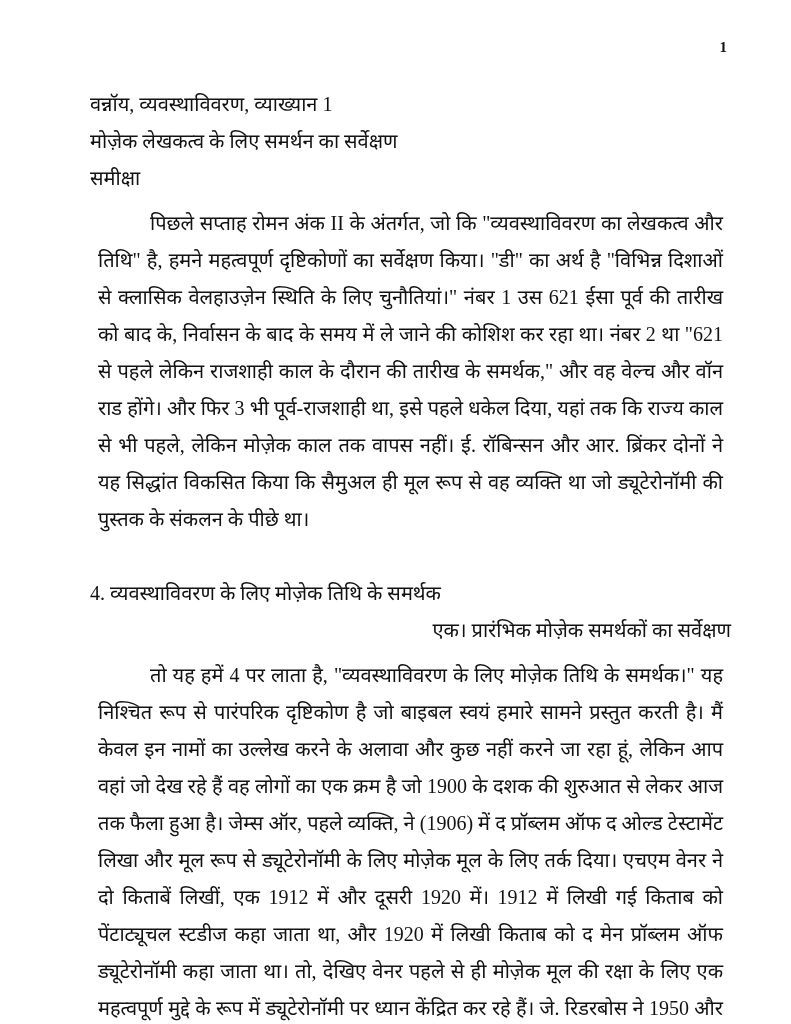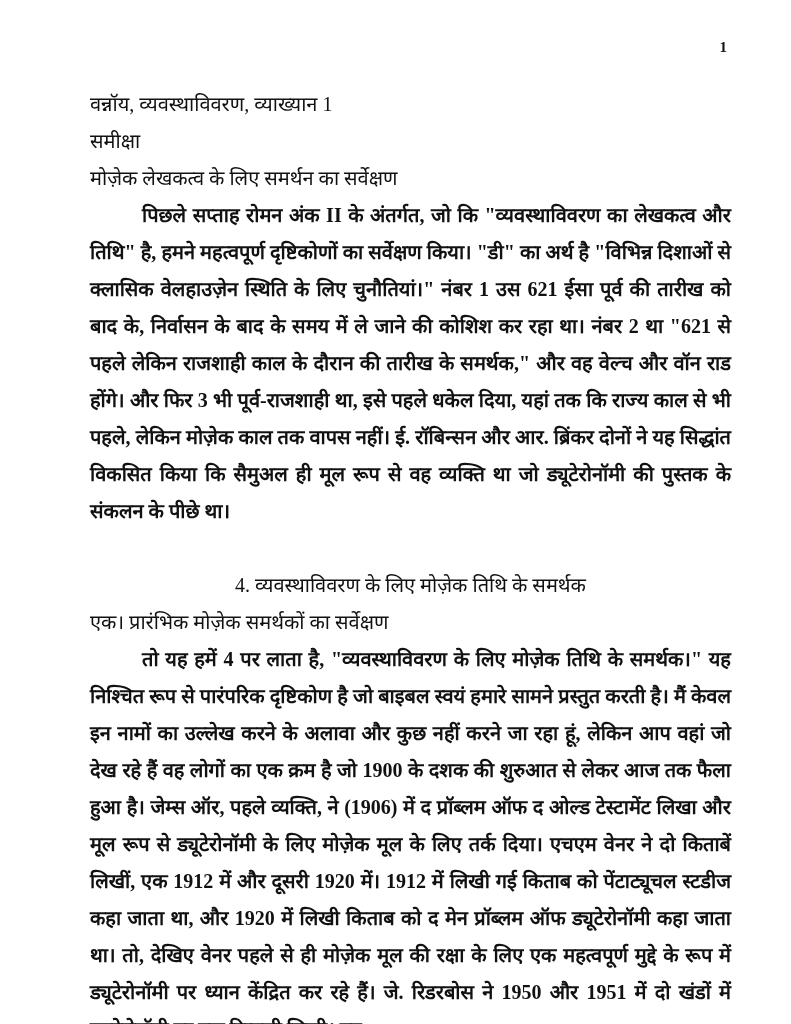--- a/index.html
+++ b/index.html
@@ -35,46 +35,45 @@
       right: 60px;
       text-align: left;
     }
     .header-line {
       text-align: left;
       white-space: normal;
     }
     .body-para {
       text-align: justify;
       text-indent: 52px;
-      margin: 0;
-      font-weight: bold;
+      margin: 8px;
     }
     .section-heading {
       margin-top: 37px;
-      text-align: center;
+      text-align: left;
     }
     .subsection-heading {
-      text-align: left;
+      text-align: right;
     }
   </style>
 </head>
 <body>
 
 <div class="page">
 
   <div class="page-number">1</div>
 
   <div class="content">
 
     <div class="header-line">वन्नॉय, व्यवस्थाविवरण, व्याख्यान 1</div>
 
 
+    <div class="header-line">मोज़ेक लेखकत्व के लिए समर्थन का सर्वेक्षण</div>
+
     <div class="header-line">समीक्षा</div>
-
-    <div class="header-line">मोज़ेक लेखकत्व के लिए समर्थन का सर्वेक्षण</div>
 
     <p class="body-para">पिछले सप्ताह रोमन अंक II के अंतर्गत, जो कि "व्यवस्थाविवरण का लेखकत्व और तिथि" है, हमने महत्वपूर्ण दृष्टिकोणों का सर्वेक्षण किया। "डी" का अर्थ है "विभिन्न दिशाओं से क्लासिक वेलहाउज़ेन स्थिति के लिए चुनौतियां।" नंबर 1 उस 621 ईसा पूर्व की तारीख को बाद के, निर्वासन के बाद के समय में ले जाने की कोशिश कर रहा था। नंबर 2 था "621 से पहले लेकिन राजशाही काल के दौरान की तारीख के समर्थक," और वह वेल्च और वॉन राड होंगे। और फिर 3 भी पूर्व-राजशाही था, इसे पहले धकेल दिया, यहां तक कि राज्य काल से भी पहले, लेकिन मोज़ेक काल तक वापस नहीं। ई. रॉबिन्सन और आर. ब्रिंकर दोनों ने यह सिद्धांत विकसित किया कि सैमुअल ही मूल रूप से वह व्यक्ति था जो ड्यूटेरोनॉमी की पुस्तक के संकलन के पीछे था।</p>
 
     <div class="section-heading">4. व्यवस्थाविवरण के लिए मोज़ेक तिथि के समर्थक</div>
 
     <div class="subsection-heading">एक। प्रारंभिक मोज़ेक समर्थकों का सर्वेक्षण</div>
 
     <p class="body-para">तो यह हमें 4 पर लाता है, "व्यवस्थाविवरण के लिए मोज़ेक तिथि के समर्थक।" यह निश्चित रूप से पारंपरिक दृष्टिकोण है जो बाइबल स्वयं हमारे सामने प्रस्तुत करती है। मैं केवल इन नामों का उल्लेख करने के अलावा और कुछ नहीं करने जा रहा हूं, लेकिन आप वहां जो देख रहे हैं वह लोगों का एक क्रम है जो 1900 के दशक की शुरुआत से लेकर आज तक फैला हुआ है। जेम्स ऑर, पहले व्यक्ति, ने (1906) में द प्रॉब्लम ऑफ द ओल्ड टेस्टामेंट लिखा और मूल रूप से ड्यूटेरोनॉमी के लिए मोज़ेक मूल के लिए तर्क दिया। एचएम वेनर ने दो किताबें लिखीं, एक 1912 में और दूसरी 1920 में। 1912 में लिखी गई किताब को पेंटाट्यूचल स्टडीज कहा जाता था, और 1920 में लिखी किताब को द मेन प्रॉब्लम ऑफ ड्यूटेरोनॉमी कहा जाता था। तो, देखिए वेनर पहले से ही मोज़ेक मूल की रक्षा के लिए एक महत्वपूर्ण मुद्दे के रूप में ड्यूटेरोनॉमी पर ध्यान केंद्रित कर रहे हैं। जे. रिडरबोस ने 1950 और 1951 में दो खंडों में ड्यूटेरोनॉमी पर एक टिप्पणी लिखी। वह</p>
 
   </div>

